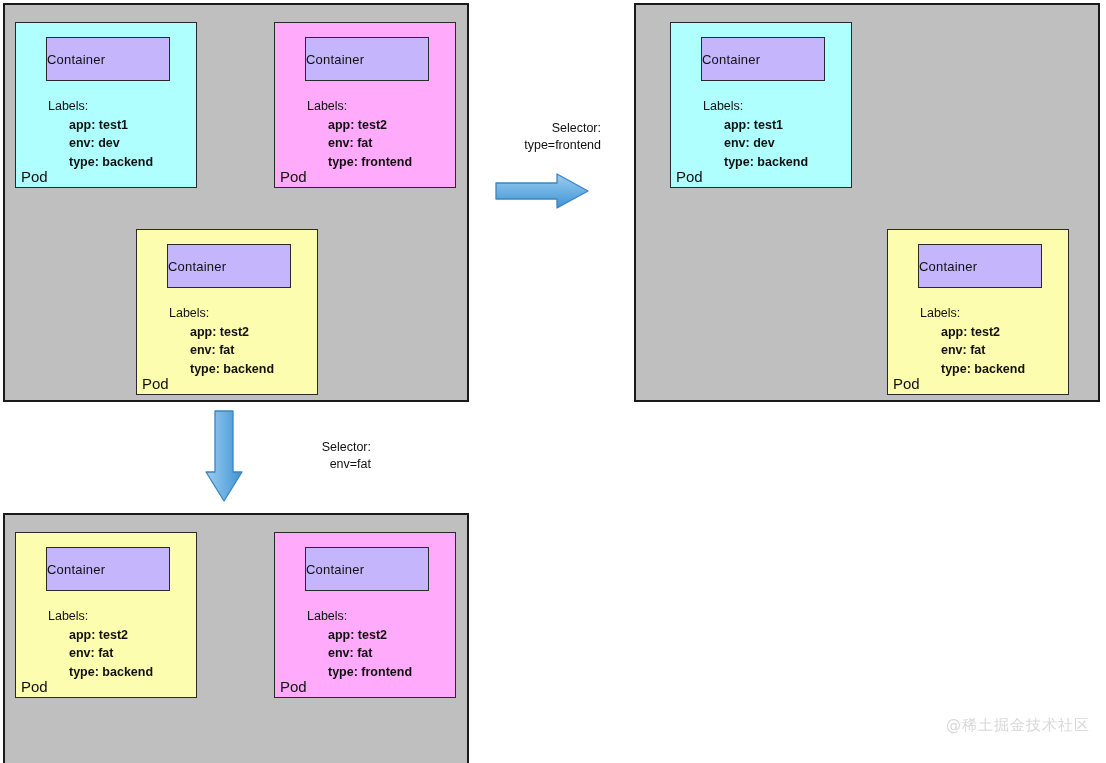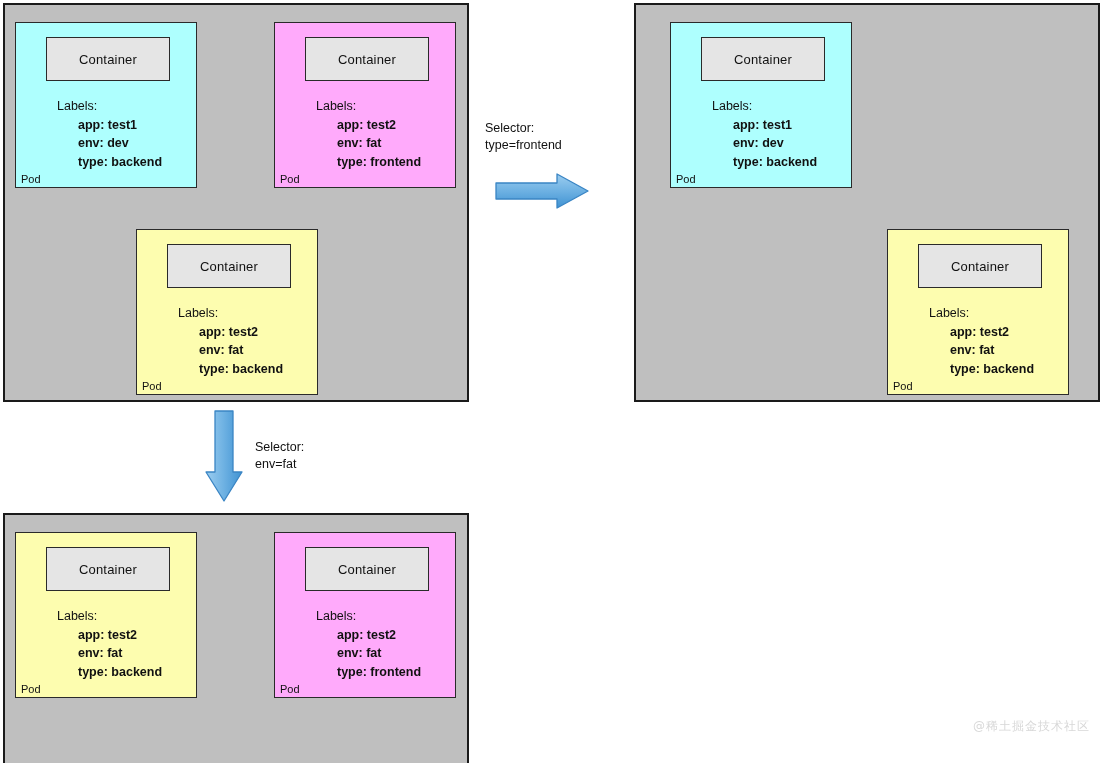--- a/index.html
+++ b/index.html
@@ -30,45 +30,43 @@
     position: absolute;
     border: 1.6px solid #2a2a2a;
     box-sizing: border-box;
   }
   .pod.cyan   { background: #aefffe; }
   .pod.pink   { background: #ffaafb; }
   .pod.yellow { background: #fdfdaf; }
 
   .container-box {
     position: absolute;
-    background: #e5e5e5;
+    background: #c4b5fd;
     border: 1.6px solid #2a2a2a;
     box-sizing: border-box;
     display: flex;
     align-items: center;
-    justify-content: center;
     font-size: 13px;
     color: #111;
     letter-spacing: 0.2px;
   }
 
   .labels {
     position: absolute;
     font-size: 12.5px;
     color: #111;
     line-height: 18.5px;
     white-space: nowrap;
-    margin-left: 9px;
   }
   .labels .lbl-head { display: block; }
   .labels .lbl-item { display: block; padding-left: 21px; font-weight: bold; }
 
   .pod-tag {
     position: absolute;
-    font-size: 11px;
+    font-size: 15px;
     color: #111;
     left: 5px;
     bottom: 2px;
   }
 
   
   .arrow-h {
     position: absolute;
     left: 495px;
     top: 172px;
@@ -80,32 +78,32 @@
     left: 204px;
     top: 410px;
     width: 40px;
     height: 92px;
   }
 
   .selector-label {
     position: absolute;
     font-size: 12.5px;
     color: #111;
-    text-align: left;
+    text-align: right;
     line-height: 17px;
     white-space: nowrap;
   }
   #selector-backend { left: 485px; top: 120px; width: 116px; }
   #selector-fat     { left: 255px; top: 439px; width: 116px; }
 
   #watermark {
     position: absolute;
     right: 16px;
     bottom: 28px;
-    font-size: 12px;
+    font-size: 15px;
     color: #d8d8d8;
     letter-spacing: 1px;
     font-family: "DejaVu Sans", sans-serif;
   }
 </style>
 </head>
 <body>
 
 <div class="panel" id="panel-source">
 

